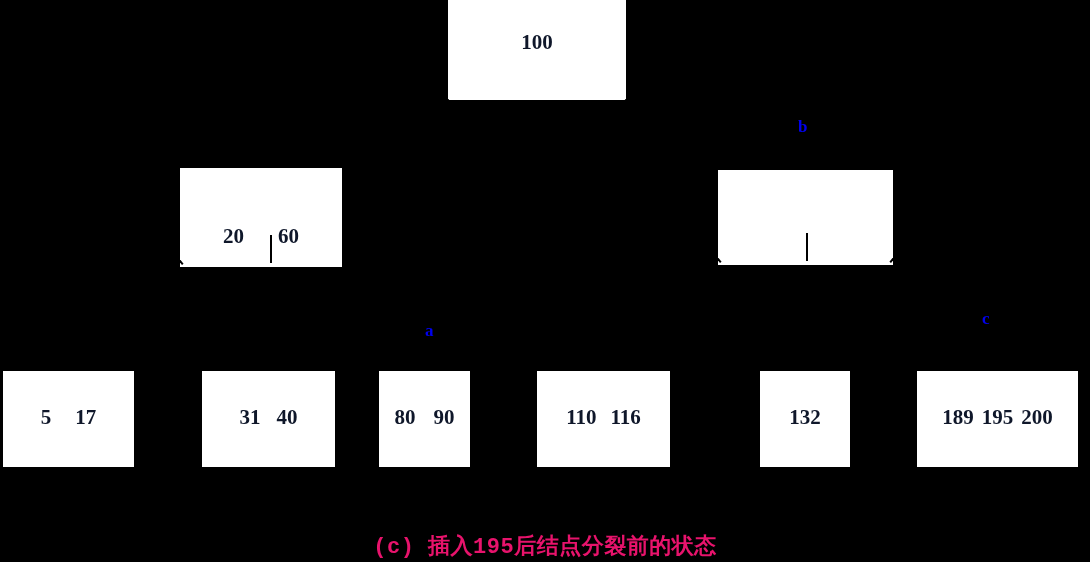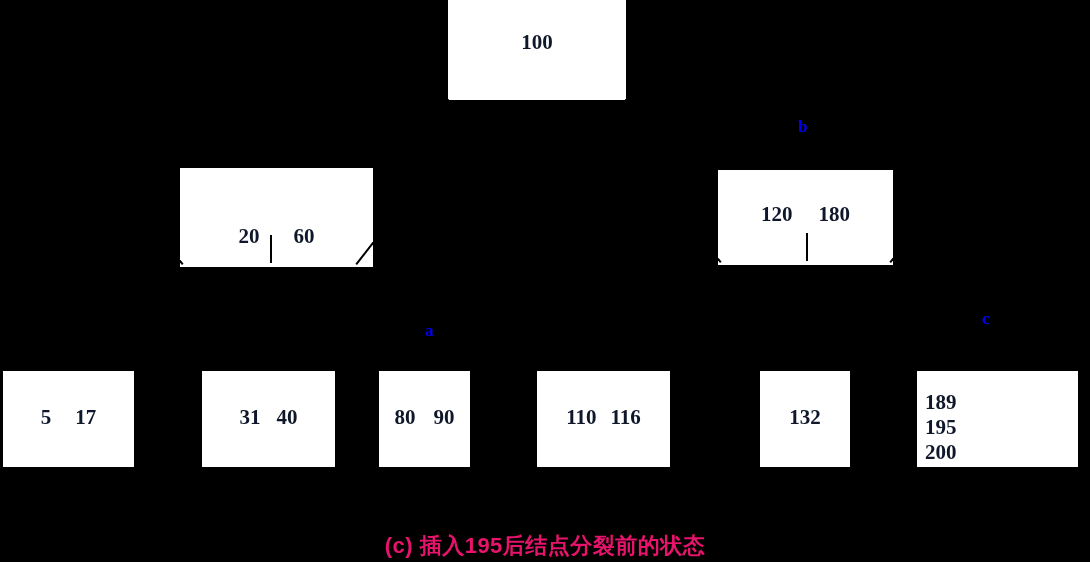--- a/index.html
+++ b/index.html
@@ -58,44 +58,43 @@
     line-height: 1;
   }
   #caption {
     position: absolute;
     left: 0;
     width: 100%;
     text-align: center;
     color: #e8136c;
     font-weight: bold;
     font-size: 22px;
-    font-family: Liberation Sans, sans-serif;
+    font-family: Liberation Mono, monospace;
     letter-spacing: 0.5px;
   }
 </style>
 </head>
 <body>
 
 <div id="canvas"></div>
 
 <div class="node" id="node-root" style="left: 448px; top: 0px; width: 178px; height: 100px;">
   <div class="keys" id="root-keys" style="top: 30px;"><span class="key">100</span></div>
 <div class="ptr" style="width: 2px; height: 42px; left: 2px; top: 62px; transform: rotate(-40deg); transform-origin: 0px 100%;"></div>
     <div class="ptr" style="width: 2px; height: 42px; left: 174px; top: 62px; transform: rotate(40deg); transform-origin: 100% 100%;"></div>
   </div>
 
-<div class="node" id="node-internal-left" style="left: 180px; top: 168px; width: 193px; height: 99px;">
+<div class="node" id="node-internal-left" style="left: 180px; top: 168px; width: 162px; height: 99px;">
   <div class="keys" id="internal-left-keys" style="top: 32px;"><span class="key">20</span><span class="key" style="margin-left: 34px; margin-top: 24px;">60</span></div>
 <div class="ptr" style="width: 2px; height: 30px; left: 2px; top: 67px; transform: rotate(-38deg); transform-origin: 0px 100%;"></div>
     <div class="ptr" style="width: 2px; height: 28px; left: 90px; top: 67px;"></div>
     <div class="ptr" style="width: 2px; height: 30px; left: 175px; top: 67px; transform: rotate(38deg); transform-origin: 100% 100%;"></div>
   </div>
 
 <div class="node" id="node-internal-right" style="left: 718px; top: 170px; width: 175px; height: 95px;">
-  <div class="keys" id="internal-right-keys" style="top: 32px;"><span class="key">120</span><span class="key" style="margin-left: 26px;">180</span></div>
 <div class="ptr" style="width: 2px; height: 30px; left: 2px; top: 63px; transform: rotate(-38deg); transform-origin: 0px 100%;"></div>
     <div class="ptr" style="width: 2px; height: 28px; left: 88px; top: 63px;"></div>
     <div class="ptr" style="width: 2px; height: 30px; left: 171px; top: 63px; transform: rotate(38deg); transform-origin: 100% 100%;"></div>
   </div>
 
 <div class="node" id="node-leaf-1" style="left: 3px; top: 371px; width: 131px; height: 96px;">
   <div class="keys" id="leaf-1-keys" style="top: 34px;"><span class="key">5</span><span class="key" style="margin-left: 24px;">17</span></div>
 </div>
 <div class="node" id="node-leaf-2" style="left: 202px; top: 371px; width: 133px; height: 96px;">
   <div class="keys" id="leaf-2-keys" style="top: 34px;"><span class="key">31</span><span class="key" style="margin-left: 16px;">40</span></div>
@@ -103,20 +102,20 @@
 <div class="node" id="node-leaf-3" style="left: 379px; top: 371px; width: 91px; height: 96px;">
   <div class="keys" id="leaf-3-keys" style="top: 34px; font-family: Liberation Serif, serif;"><span class="key">80</span><span class="key" style="margin-left: 18px;">90</span></div>
 </div>
 <div class="node" id="node-leaf-4" style="left: 537px; top: 371px; width: 133px; height: 96px;">
   <div class="keys" id="leaf-4-keys" style="top: 34px;"><span class="key">110</span><span class="key" style="margin-left: 14px;">116</span></div>
 </div>
 <div class="node" id="node-leaf-5" style="left: 760px; top: 371px; width: 90px; height: 96px; text-decoration: underline;">
   <div class="keys" id="leaf-5-keys" style="top: 34px;"><span class="key">132</span></div>
 </div>
 <div class="node" id="node-leaf-6" style="left: 917px; top: 371px; width: 161px; height: 96px;">
-  <div class="keys" id="leaf-6-keys" style="top: 19px; flex-direction: column;"><span class="key">189</span><span class="key" style="margin-left: 8px;">195</span><span class="key" style="margin-left: 8px;">200</span></div>
+  <div class="keys" id="leaf-6-keys" style="top: 34px;"><span class="key">189</span><span class="key" style="margin-left: 8px;">195</span><span class="key" style="margin-left: 8px;">200</span></div>
 </div>
 
 <div class="nodelabel" id="label-a" style="left:425px; top:322px;">a</div>
 <div class="nodelabel" id="label-b" style="left:798px; top:118px;">b</div>
 <div class="nodelabel" id="label-c" style="left:982px; top:310px;">c</div>
 
 <div id="caption" style="top:531px;">(c) 插入195后结点分裂前的状态</div>
 
 </body></html>

